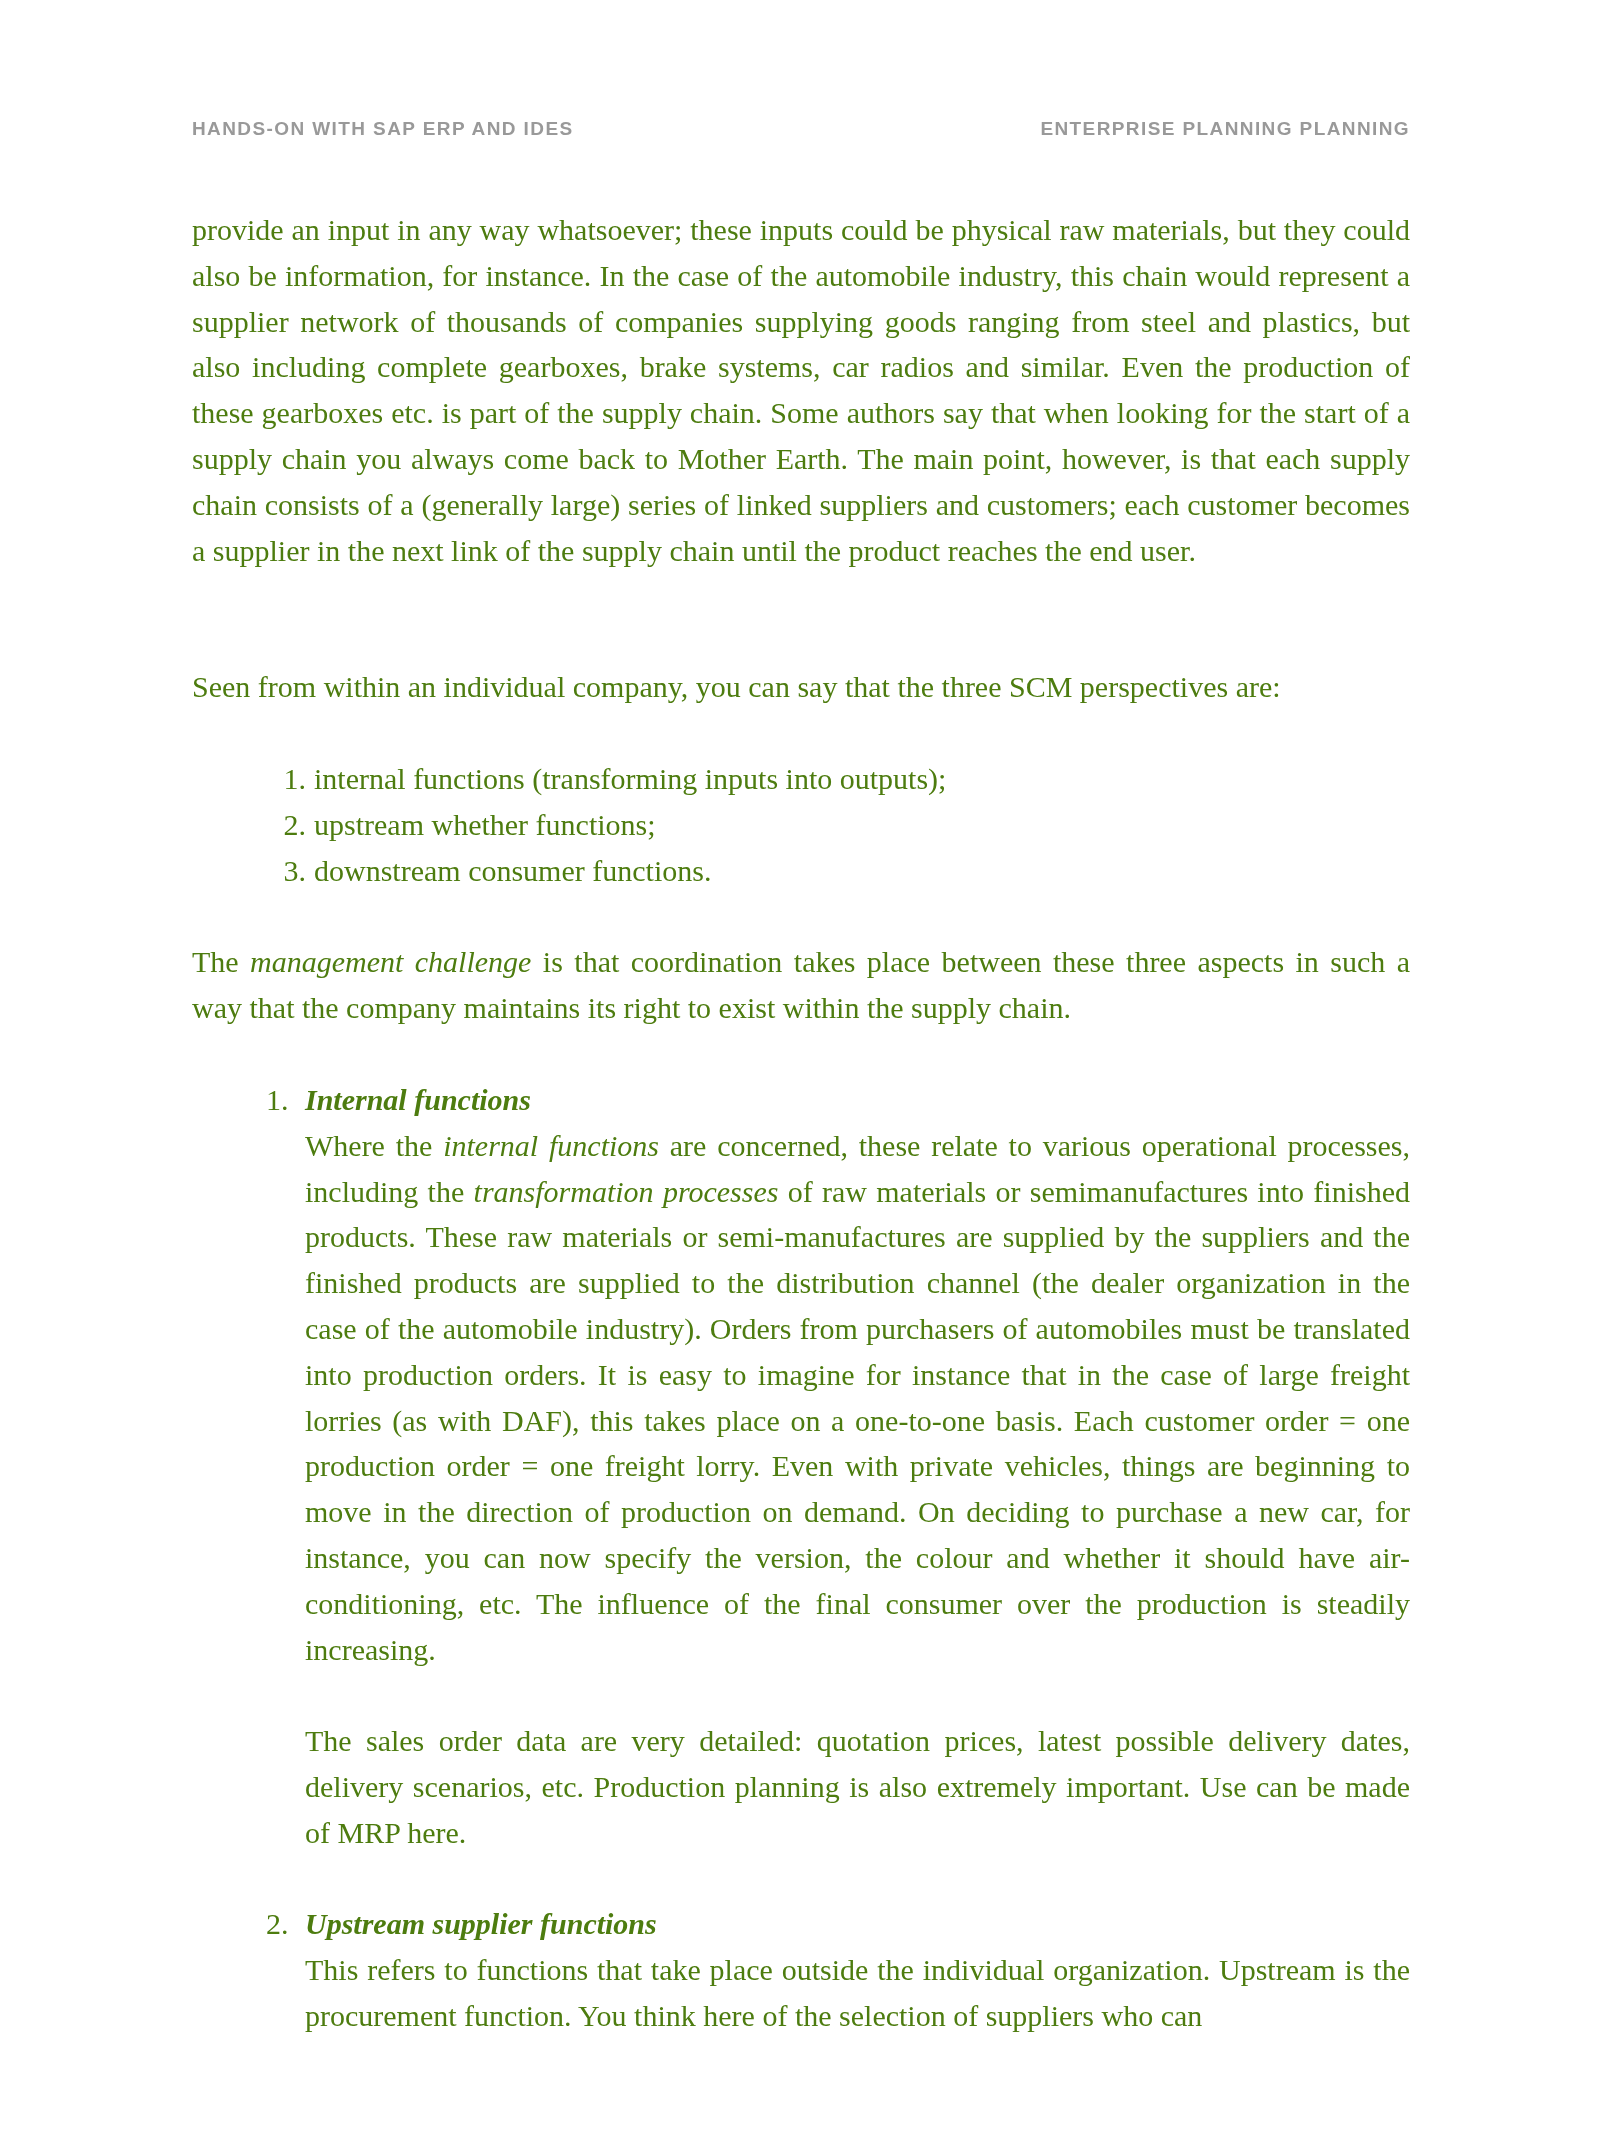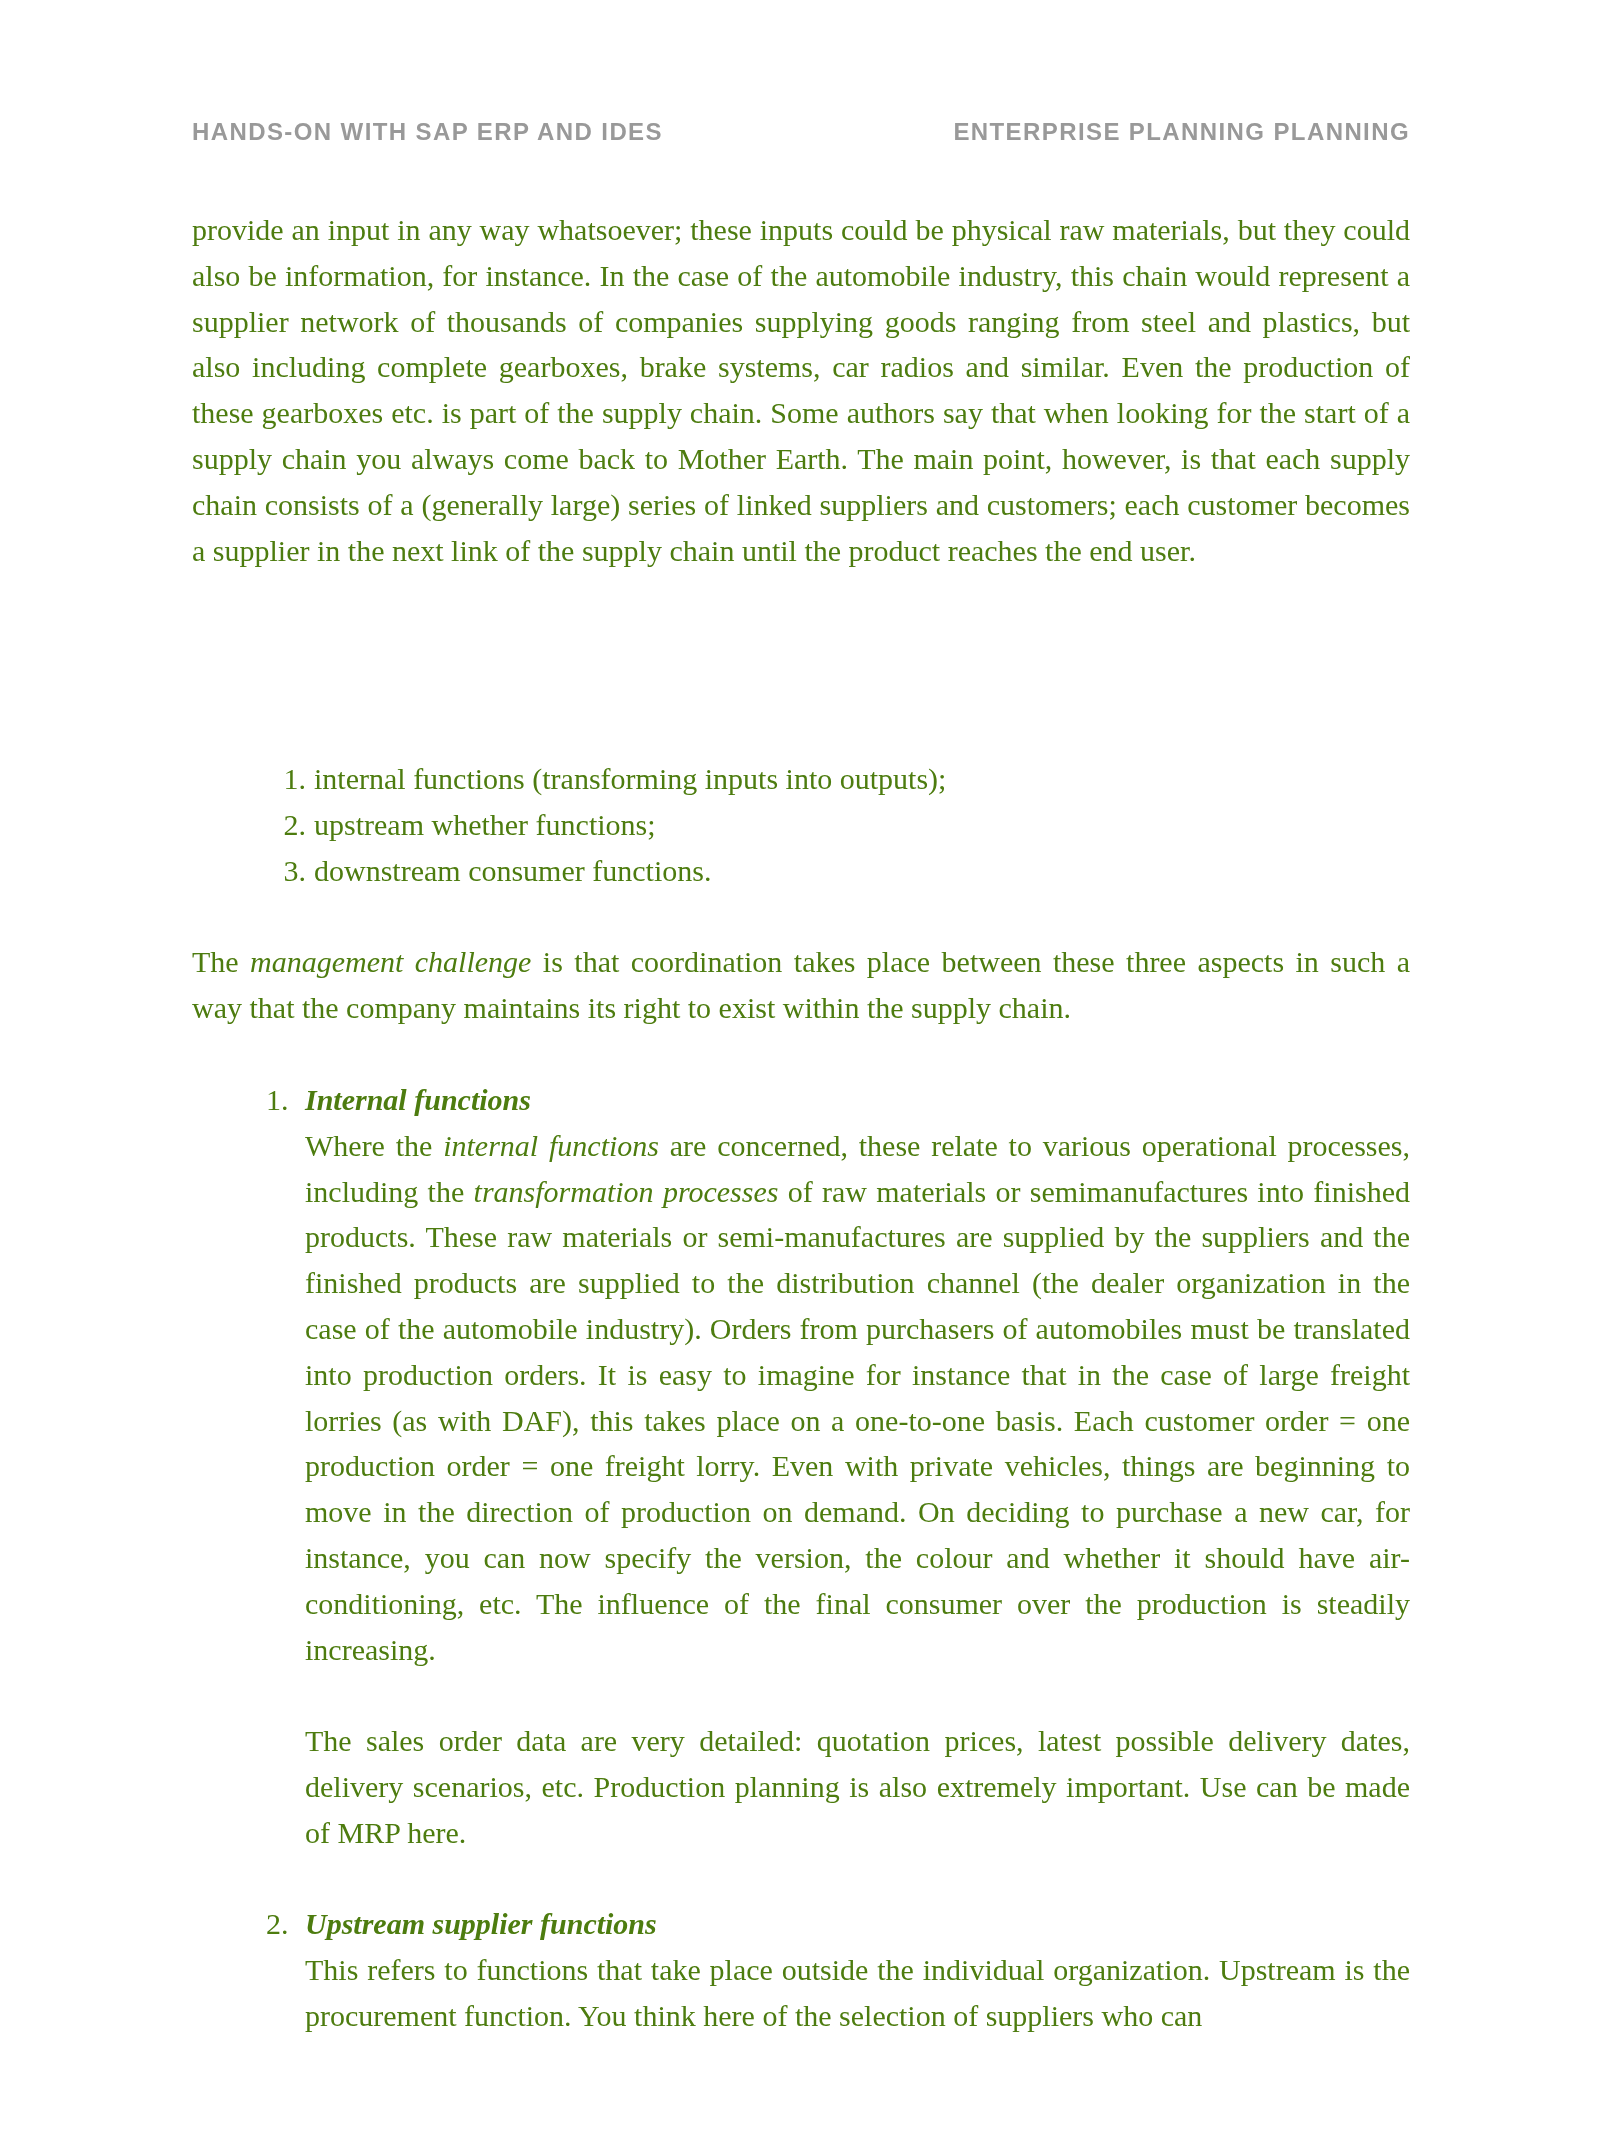--- a/index.html
+++ b/index.html
@@ -1,20 +1,20 @@
 <!DOCTYPE html>
 <html><head>
 <meta charset="utf-8">
 <style>
   html, body { margin: 0; padding: 0; background: #ffffff; }
   body { width: 1600px; height: 2149px; position: relative; overflow: hidden; }
   .page { position: absolute; left: 0; top: 0; width: 1600px; height: 2149px; background: #fff; }
   .running-head {
     position: absolute; top: 118px; font-family: "Liberation Sans", sans-serif;
-    font-size: 24px; letter-spacing: 1.4px; color: #999999; font-weight: 600;
+    font-size: 19px; letter-spacing: 1.4px; color: #999999; font-weight: 600;
   }
   .rh-left { left: 192px; }
   .rh-right { right: 190px; text-align: right; }
   .body-text {
     position: absolute; left: 192px; width: 1218px;
     font-family: "Liberation Serif", serif; font-size: 30px; line-height: 45.8px;
     color: #4d7c0f;
   }
   .p { margin: 0; text-align: justify; text-align-last: auto; }
   .p1 { position: absolute; top: 207px; }
@@ -36,20 +36,21 @@
 
 <div class="page">
 
   <div class="running-head rh-left">HANDS-ON WITH SAP ERP AND IDES</div>
   <div class="running-head rh-right">ENTERPRISE PLANNING PLANNING</div>
 
   <div class="body-text" style="top:0;height:2149px;">
 
     <p class="p p1" style="width:1218px;">provide an input in any way whatsoever; these inputs could be physical raw materials, but they could also be information, for instance. In the case of the automobile industry, this chain would represent a supplier network of thousands of companies supplying goods ranging from steel and plastics, but also including complete gearboxes, brake systems, car radios and similar. Even the production of these gearboxes etc. is part of the supply chain. Some authors say that when looking for the start of a supply chain you always come back to Mother Earth. The main point, however, is that each supply chain consists of a (generally large) series of linked suppliers and customers; each customer becomes a supplier in the next link of the supply chain until the product reaches the end user.</p>
 
+    <p class="p p2" style="width:1218px;">Seen from within an individual company, you can say that the three SCM perspectives are:</p>
 
     <ul class="simple-list">
       <li>
         <span class="num">1.</span>
         <span>internal functions (transforming inputs into outputs);</span>
       </li>
       <li>
         <span class="num">2.</span>
         <span>upstream whether functions;</span>
       </li>

